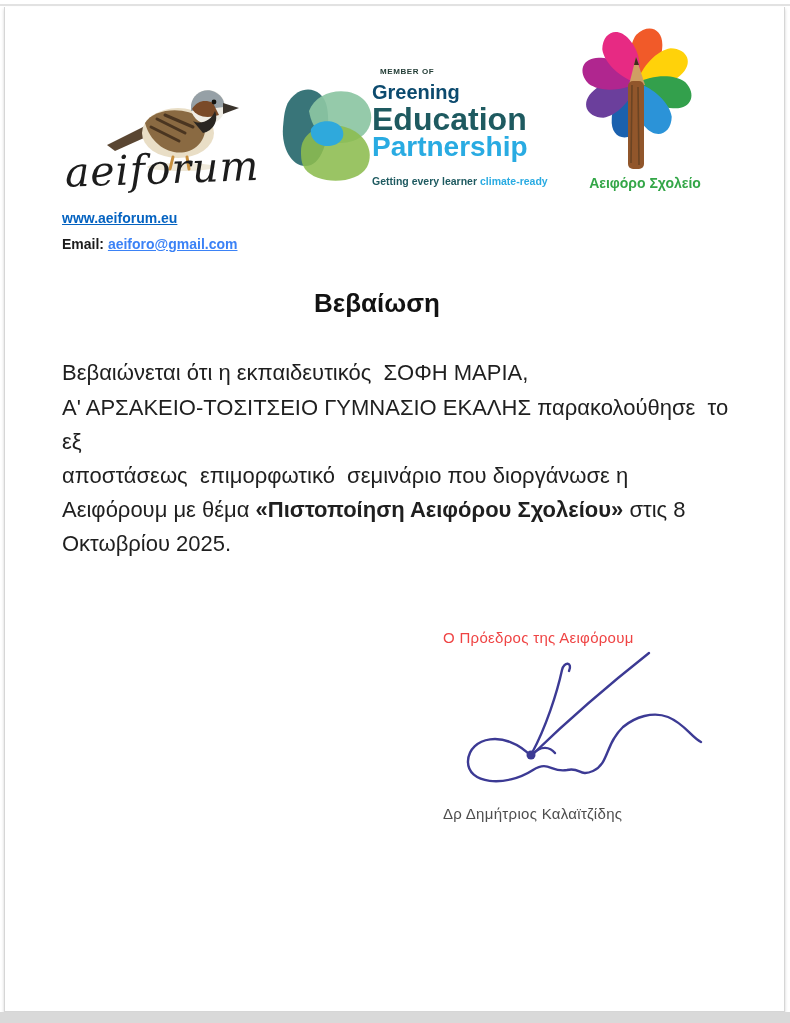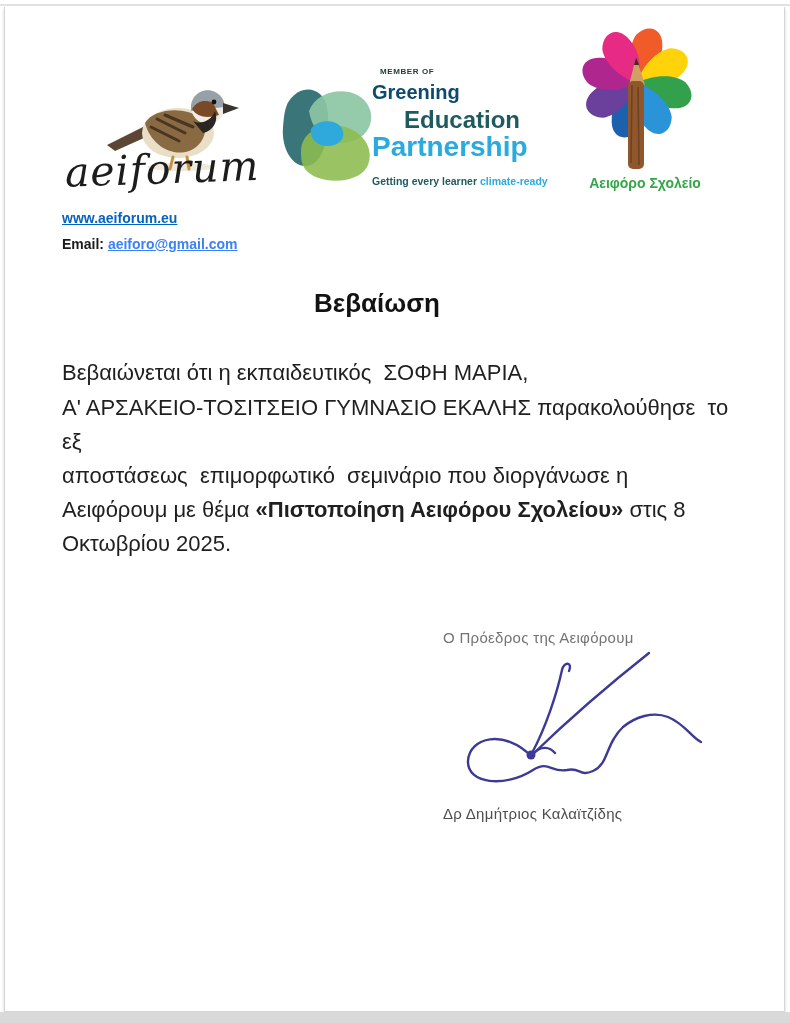--- a/index.html
+++ b/index.html
@@ -22,35 +22,35 @@
     transform:rotate(-2deg);letter-spacing:1px;white-space:nowrap;
   }
   .website-link{left:57px;top:203px;font-size:14px;font-weight:600;color:#0563C1;text-decoration:underline;cursor:pointer;}
   .email-line{left:57px;top:229px;font-size:14px;color:#1b1b1b;}
   .email-label{font-weight:700;}
   .email-link{color:#3b82f6;text-decoration:underline;font-weight:600;cursor:pointer;margin-top:12px;}
   .gep-mark{left:276px;top:66px;width:95px;height:120px;}
   .gep-text{left:367px;top:60px;width:200px;}
   .gep-memberof{font-size:8px;font-weight:700;color:#243e37;letter-spacing:.6px;margin-bottom:3px;padding-left:8px;}
   .gep-w1{font-size:20px;font-weight:700;color:#0c4a6e;line-height:27px;}
-  .gep-w2{font-size:24px;font-weight:700;color:#1E5A60;line-height:27px;margin-left:32px;}
+  .gep-w2{font-size:32px;font-weight:700;color:#1E5A60;line-height:27px;}
   .gep-w3{font-size:28px;font-weight:700;color:#29ABE2;line-height:27px;}
   .gep-tagline{font-size:10.5px;font-weight:700;color:#1E5A60;margin-top:15px;}
   .gep-tagline .accent{color:#29ABE2;}
   .pinwheel{left:566px;top:18px;width:140px;height:152px;}
   .school-label{left:560px;top:168px;width:160px;text-align:center;font-size:14px;font-weight:700;color:#33A647;}
   
   .doc-title{left:57px;top:281px;width:630px;text-align:center;font-size:26px;font-weight:700;color:#121212;}
   .bodytext{font-size:22px;color:#1f1f1f;line-height:34px;white-space:pre-wrap;}
   .p1{left:57px;top:349px;width:680px;}
   .p2{left:57px;top:384px;width:680px;}
   .hours{left:57px;top:509px;width:680px;}
   .b{font-weight:700;}
   
-  .sig-role{left:438px;top:622px;width:260px;font-size:15px;color:#737373;letter-spacing:.3px;}
+  .sig-role{left:438px;top:622px;width:260px;font-size:15px;color:#ef4444;letter-spacing:.3px;}
   .sig-image{left:448px;top:642px;width:275px;height:158px;}
   .sig-name{left:438px;top:798px;width:260px;font-size:15px;color:#4d4d4d;letter-spacing:.3px;}
 </style>
 </head>
 <body>
 
 <div class="top-line"></div>
 
 <div class="page">
 

